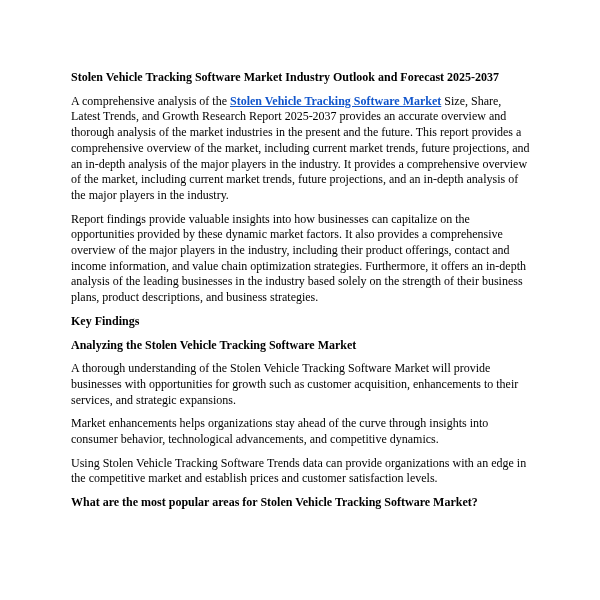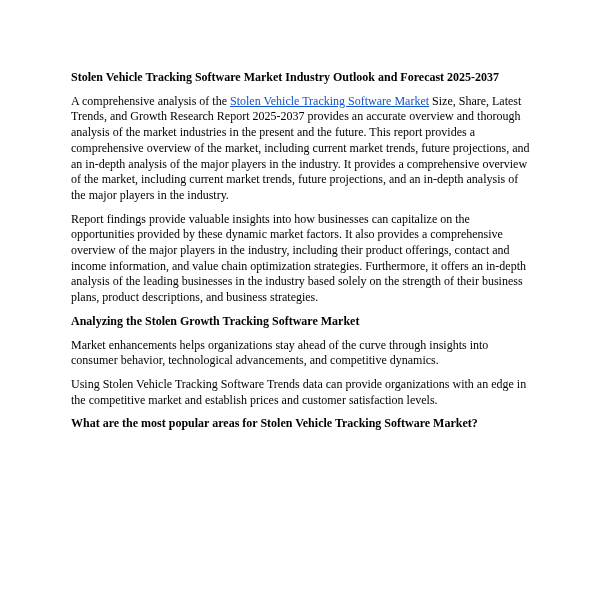--- a/index.html
+++ b/index.html
@@ -39,40 +39,42 @@
     padding: 0;
     font-size: 12px;
     line-height: 15.7px;
   }
   .doc-title,
   .doc-heading {
     font-weight: bold;
   }
   .doc-link {
     color: #1155cc;
-    font-weight: normal;
+    font-weight: bold;
     text-decoration: underline;
     cursor: pointer;
   }
 </style>
 </head>
 <body>
 
 <div class="page">
   <div class="content">
 
     <h1 class="doc-title">Stolen Vehicle Tracking Software Market Industry Outlook and Forecast 2025-2037</h1>
 
     <p><span>A comprehensive analysis of the </span><a class="doc-link" href="#">Stolen Vehicle Tracking Software Market</a><span> Size, Share, Latest Trends, and Growth Research Report 2025-2037 provides an accurate overview and thorough analysis of the market industries in the present and the future. This report provides a comprehensive overview of the market, including current market trends, future projections, and an in-depth analysis of the major players in the industry. It provides a comprehensive overview of the market, including current market trends, future projections, and an in-depth analysis of the major players in the industry.</span></p>
 
     <p>Report findings provide valuable insights into how businesses can capitalize on the opportunities provided by these dynamic market factors. It also provides a comprehensive overview of the major players in the industry, including their product offerings, contact and income information, and value chain optimization strategies. Furthermore, it offers an in-depth analysis of the leading businesses in the industry based solely on the strength of their business plans, product descriptions, and business strategies.</p>
 
+    <h2 class="doc-heading">Key Findings</h2>
 
-    <h2 class="doc-heading">Analyzing the Stolen Growth Tracking Software Market</h2>
+    <h2 class="doc-heading">Analyzing the Stolen Vehicle Tracking Software Market</h2>
 
+    <p>A thorough understanding of the Stolen Vehicle Tracking Software Market will provide businesses with opportunities for growth such as customer acquisition, enhancements to their services, and strategic expansions.</p>
 
 
     <p>Market enhancements helps organizations stay ahead of the curve through insights into consumer behavior, technological advancements, and competitive dynamics.</p>
 
     <p>Using Stolen Vehicle Tracking Software Trends data can provide organizations with an edge in the competitive market and establish prices and customer satisfaction levels.</p>
 
 
     <h2 class="doc-heading">What are the most popular areas for Stolen Vehicle Tracking Software Market?</h2>
 
   </div>

